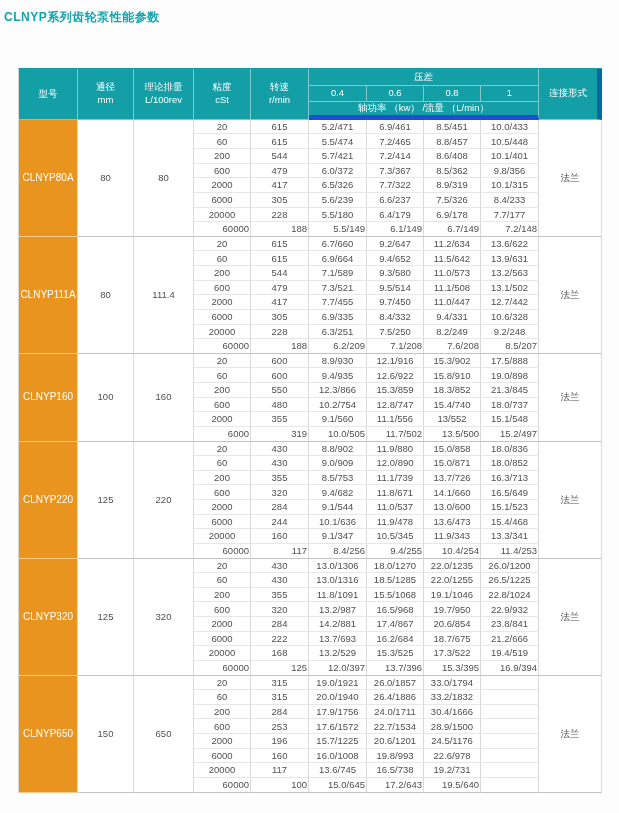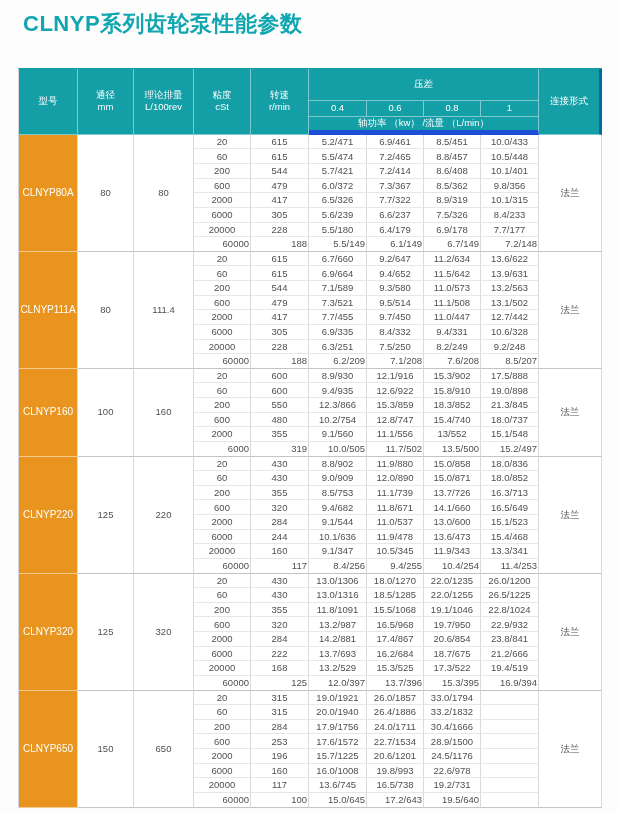--- a/index.html
+++ b/index.html
@@ -7,23 +7,23 @@
     padding: 0;
     width: 619px;
     height: 813px;
     background: #fcfdfc;
     font-family: "Liberation Sans", "DejaVu Sans", sans-serif;
     position: relative;
     overflow: hidden;
   }
   .page-title {
     position: absolute;
-    left: 23px;
+    left: 4px;
     top: 9px;
-    font-size: 22px;
+    font-size: 12px;
     font-weight: bold;
     color: #10a6b0;
     letter-spacing: 0.5px;
     margin: 0;
   }
   .spec-table {
     position: absolute;
     left: 18px;
     top: 68px;
     width: 583px;
@@ -44,22 +44,22 @@
   
   thead th {
     background: #149fa6;
     color: #ffffff;
     font-weight: normal;
     font-size: 9.5px;
     border-right: 1px solid rgba(255,255,255,0.45);
     border-bottom: 1px solid rgba(255,255,255,0.45);
     line-height: 1.35;
   }
-  thead th.edge { border-right: 3px solid #0369a1; }
-  thead tr.hdr-row1 th { height: 32px; }
+  thead th.edge { border-right: 5px solid #0369a1; font-family: Liberation Mono, monospace; }
+  thead tr.hdr-row1 th { height: 17px; }
   thead tr.hdr-row2 th { height: 16px; }
   thead tr.hdr-row3 th { height: 17px; border-bottom: 5px solid #1d4ed8; }
   thead th.span3 { height: 50px; }
   
   tbody td, tbody th {
     background: #ffffff;
     color: #4f4f4f;
     font-size: 9.5px;
     height: 14.63px;
     line-height: 1;

